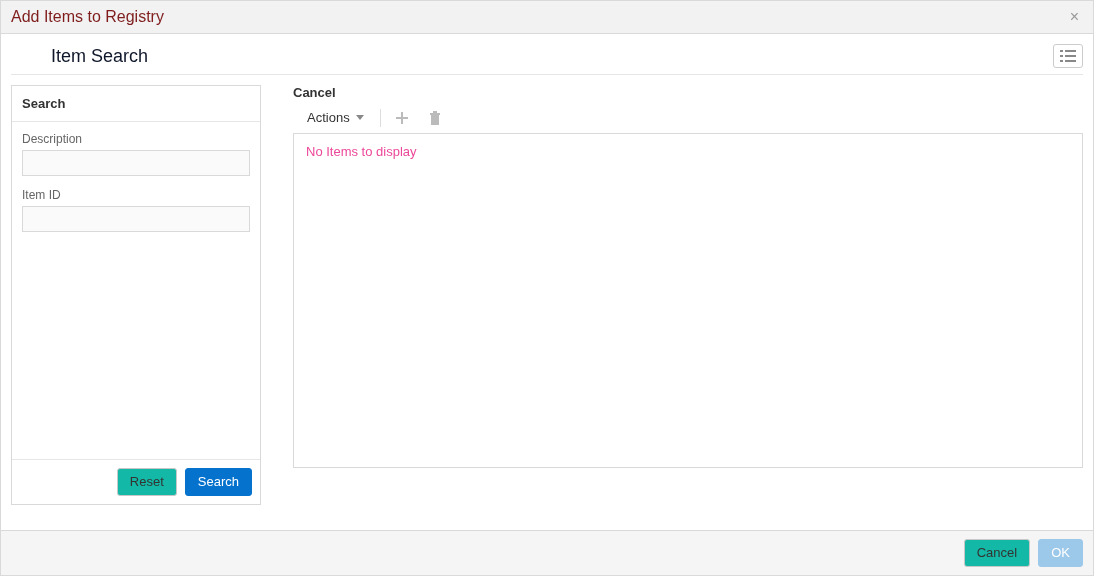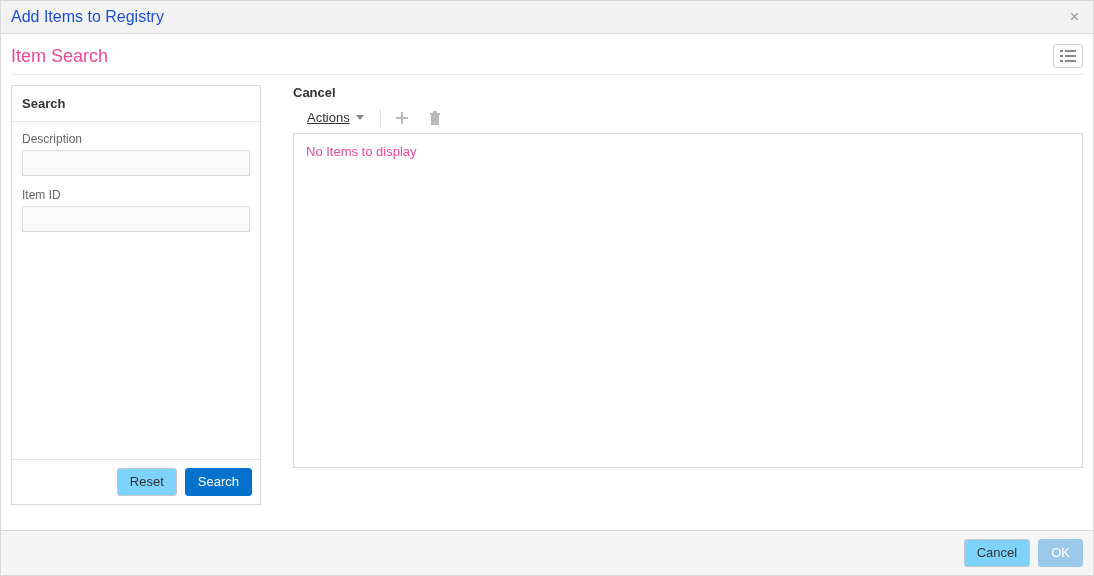--- a/index.html
+++ b/index.html
@@ -22,21 +22,21 @@
     .dialog-header {
       background: #f2f2f2;
       border-bottom: 1px solid #d9d9d9;
       padding: 6px 10px;
       display: flex;
       justify-content: space-between;
       align-items: center;
     }
     .dialog-title {
       font-size: 16px;
-      color: #1d4ed8;
+      color: #7f1d1d;
       font-weight: 400;
     }
     .close-x {
       color: #999;
       font-size: 16px;
       cursor: pointer;
       line-height: 1;
       padding: 2px 4px;
     }
     .dialog-body {
@@ -49,21 +49,22 @@
       display: flex;
       justify-content: space-between;
       align-items: center;
       border-bottom: 1px solid #e6e6e6;
       padding-bottom: 6px;
       margin-bottom: 10px;
     }
     .section-title {
       font-size: 18px;
       font-weight: 400;
-      color: #ec4899;
+      color: #0f172a;
+      margin-left: 40px;
     }
     .view-toggle {
       border: 1px solid #ccc;
       border-radius: 3px;
       padding: 4px 6px;
       cursor: pointer;
       color: #777;
       display: inline-flex;
       background: #fff;
     }
@@ -113,21 +114,21 @@
       gap: 8px;
     }
     .btn {
       font-size: 13px;
       padding: 5px 12px;
       border-radius: 3px;
       cursor: pointer;
       line-height: 1.2;
     }
     .btn-default {
-      background: #7dd3fc;
+      background: #14b8a6;
       border: 1px solid #c7c7c7;
       color: #333;
     }
     .btn-primary {
       background: #0572ce;
       border: 1px solid #0572ce;
       color: #fff;
     }
     .btn-primary.disabled {
       background: #9cc8ea;
@@ -142,21 +143,20 @@
       font-weight: 700;
       font-size: 13px;
       margin-bottom: 6px;
       color: #333;
     }
     .toolbar {
       display: flex;
       align-items: center;
       gap: 6px;
       padding: 2px 10px 6px 10px;
-      text-decoration: underline;
     }
     .actions-toggle {
       display: inline-flex;
       align-items: center;
       gap: 6px;
       cursor: pointer;
       font-size: 13px;
       color: #333;
       padding: 2px 4px;
     }

